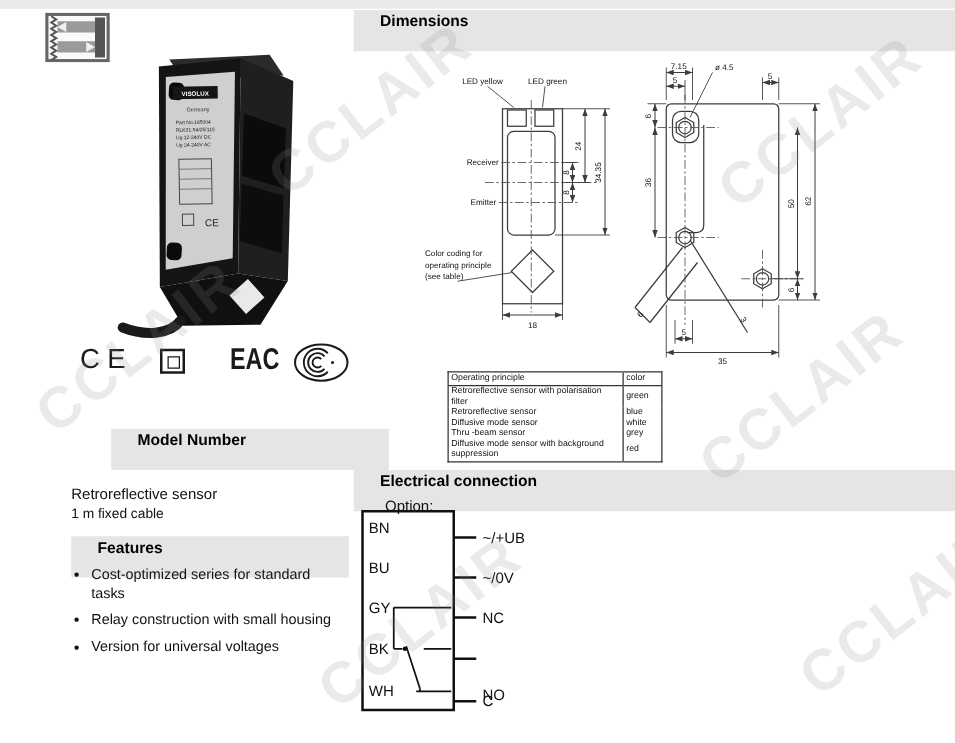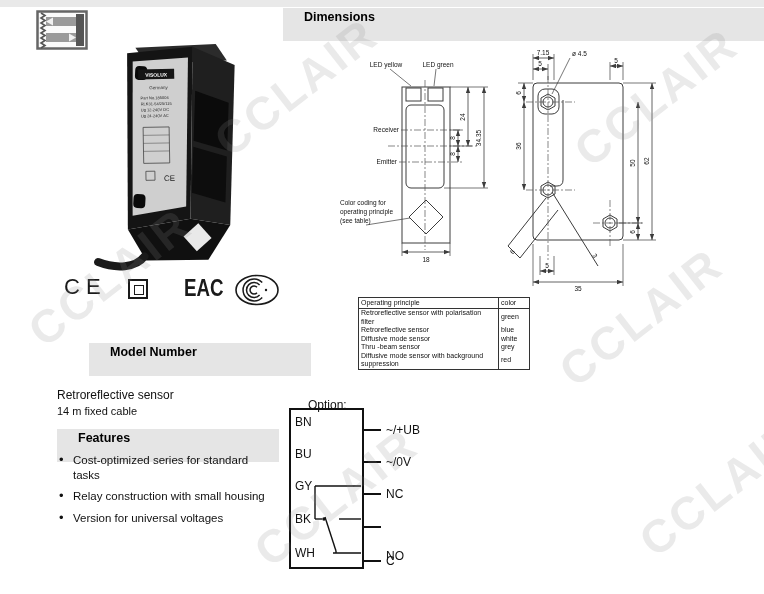--- a/index.html
+++ b/index.html
@@ -91,21 +91,21 @@
   <svg class="abs" style="left:234px;top:274px;" width="46" height="32" viewBox="0 0 46 32">
     <ellipse cx="23" cy="16" rx="21" ry="14.5" fill="none" stroke="#1a1a1a" stroke-width="1.6"></ellipse>
     <path d="M28.2,8.6 A11 11 0 1 0 28.2,23.4" fill="none" stroke="#1a1a1a" stroke-width="1.5"></path>
     <path d="M25.6,11 A7.5 7.5 0 1 0 25.6,21" fill="none" stroke="#1a1a1a" stroke-width="1.5"></path>
     <path d="M23,13.3 A4 4 0 1 0 23,18.7" fill="none" stroke="#1a1a1a" stroke-width="1.5"></path>
     <circle cx="32" cy="16" r="1.2" fill="#1a1a1a"></circle>
   </svg>
 
   <div class="abs bar" style="left:57px;top:343px;width:222px;margin-left:32px;">Model Number</div>
   <div class="abs body12" style="left:57px;top:388px;">Retroreflective sensor</div>
-  <div class="abs body11" style="left:57px;top:405px;">14 m fixed cable</div>
+  <div class="abs body11" style="left:57px;top:405px;">1 m fixed cable</div>
 
   <div class="abs bar" style="left:57px;top:429px;width:222px;">Features</div>
   <ul class="abs feat" style="left:56px;top:453px;">
     <li>Cost-optimized series for standard tasks</li>
     <li>Relay construction with small housing</li>
     <li>Version for universal voltages</li>
   </ul>
 
   <div class="abs bar" style="left:283px;top:8px;width:481px;">Dimensions</div>
 
@@ -247,20 +247,21 @@
       <td>Thru -beam sensor</td>
       <td class="c2">grey</td>
     </tr>
     <tr>
       <td>Diffusive mode sensor with background suppression</td>
       <td class="c2">red</td>
     </tr>
   </tbody>
     </table>
 
+  <div class="abs bar" style="left:283px;top:376px;width:481px;">Electrical connection</div>
   <div class="abs body12" style="left:308px;top:398px;">Option:</div>
 
   <div class="abs wirebox">
     <svg width="71" height="157" viewBox="0 0 71 157" style="position:absolute;left:0;top:0;">
       <g stroke="#111" stroke-width="1.4" fill="none">
         <path d="M24,76 H70"></path>
         <path d="M24,76 V109"></path>
         <path d="M24,109 H31"></path>
         <path d="M34,107 L45,141"></path>
         <path d="M48,109 H70"></path>

